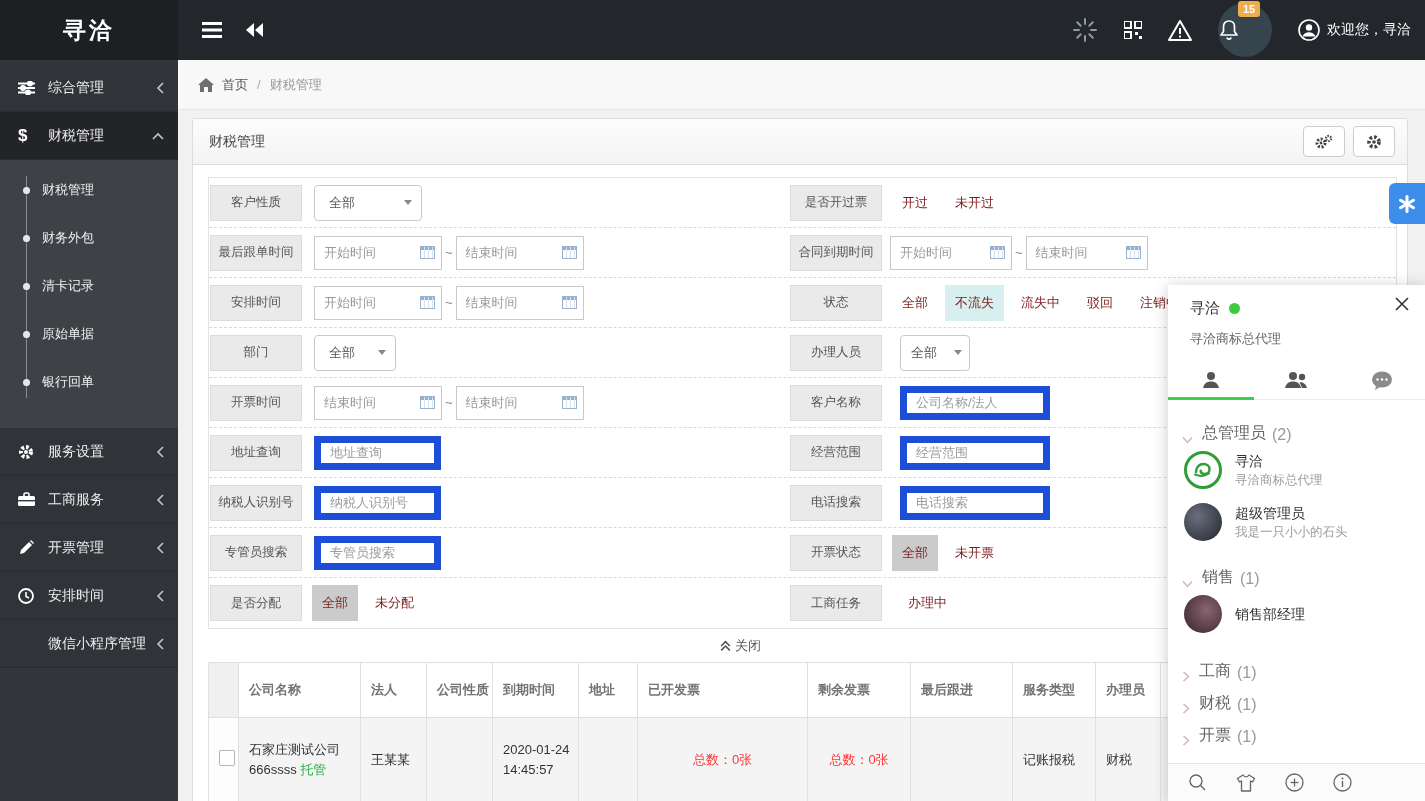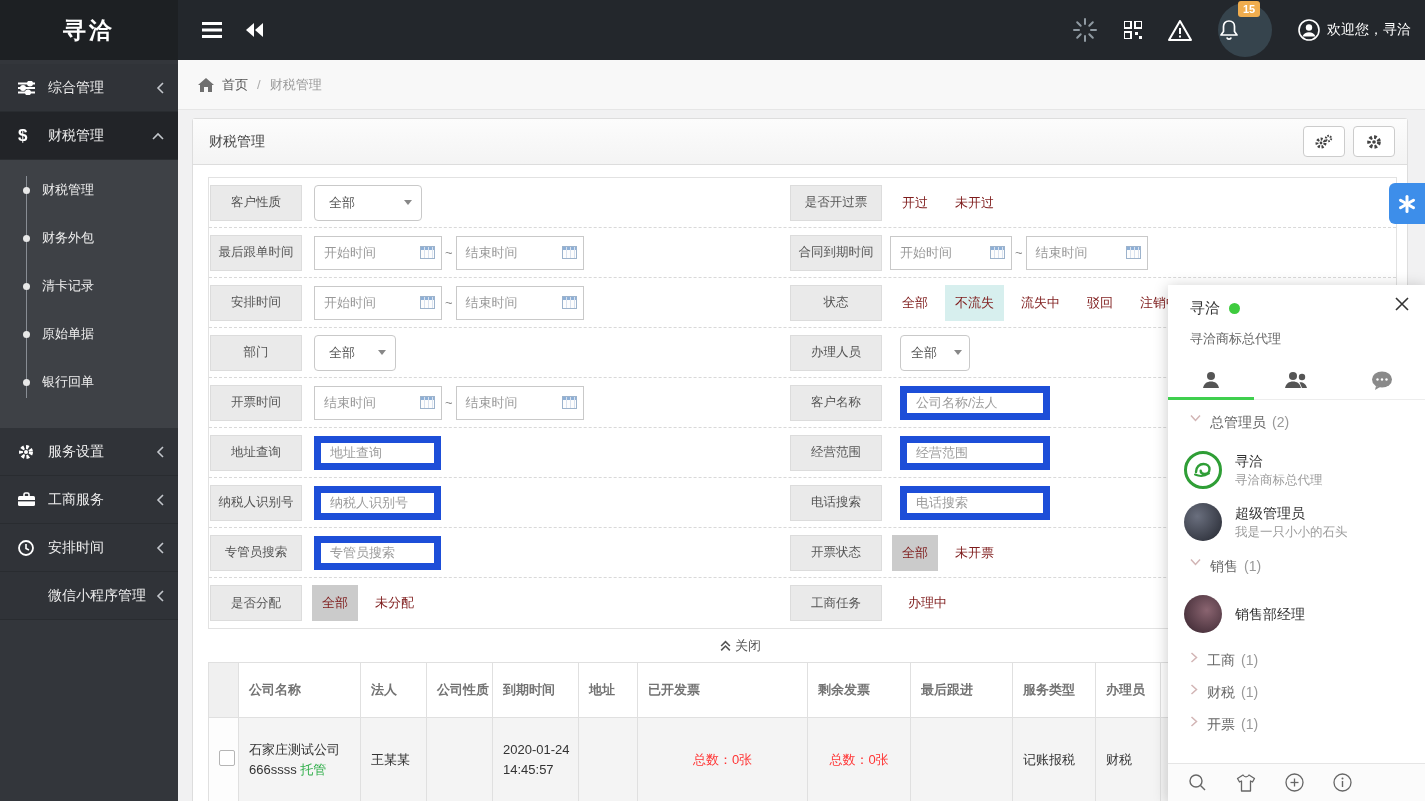--- a/index.html
+++ b/index.html
@@ -83,21 +83,21 @@
   .chat{position:absolute;left:1168px;top:285px;width:257px;bottom:0;background:#fff;box-shadow:0 2px 14px rgba(0,0,0,.22);z-index:40;display:flex;flex-direction:column}
   .chead{padding:14px 16px 0 22px;position:relative}
   .cname{font-size:15px;color:#333;display:flex;align-items:center}
   .dot{width:11px;height:11px;border-radius:50%;background:#3ecb3e;margin-left:9px}
   .close{position:absolute;right:16px;top:12px;cursor:pointer}
   .csub{font-size:13px;color:#666;margin-top:12px}
   .ctabs{display:flex;margin-top:13px;border-bottom:1px solid #ededed}
   .ctab{flex:1;height:38px;display:flex;align-items:center;justify-content:center;cursor:pointer;position:relative}
   .ctab.active:after{content:"";position:absolute;left:0;right:0;bottom:-1px;height:3px;background:#3fcf4e}
   .clist{flex:1;padding:12px 0 0 0;overflow:hidden}
-  .cgroup{height:30px;display:flex;align-items:flex-start;padding:0 22px;color:#666;font-size:14px;cursor:pointer;margin-top:2px}
+  .cgroup{height:30px;display:flex;align-items:flex-end;padding:0 14px;color:#666;font-size:16px;cursor:pointer;margin-top:2px}
   .cgroup .cnt{color:#999;margin-left:6px}
   .cgroup svg{margin-right:9px}
   .cmember{display:flex;align-items:center;padding:7px 14px 7px 16px;cursor:pointer}
   .avatar{width:38px;height:38px;border-radius:50%;flex:none;margin-right:13px}
   .av-logo{border:3px solid #2f9e36;background:#fff;display:flex;align-items:center;justify-content:center}
   .av-p1{background:radial-gradient(circle at 35% 35%,#6a6f7e,#23262f)}
   .av-p2{background:radial-gradient(circle at 60% 40%,#8a6470,#35222c)}
   .mname{font-size:14px;color:#333;line-height:19px}
   .mdesc{font-size:12.5px;color:#9b9b9b;line-height:18px}
   .cfoot{height:38px;border-top:1px solid #e5e5e5;background:#fbfbfb;display:flex;align-items:center;padding:0 20px}
@@ -226,20 +226,32 @@
   </div>
   <div class="sbi">
     <span class="sico">
       <svg width="17" height="15" fill="#fff">
           <rect x="0" y="4" width="17" height="10" rx="1.5"></rect>
           <path d="M6 4V2.5A1.5 1.5 0 017.5 1h2A1.5 1.5 0 0111 2.5V4" fill="none" stroke="#fff" stroke-width="1.6"></path>
           <rect x="0" y="8" width="17" height="1.4" fill="#33363b"></rect>
         </svg>
     </span>
     <span class="slabel">工商服务</span>
+    <svg width="8" height="12">
+        <path d="M7 1L2 6l5 5" stroke="#c3c7cc" fill="none" stroke-width="1.6"></path>
+      </svg>
+  </div>
+  <div class="sbi">
+    <span class="sico">
+      <svg width="16" height="16" fill="#fff">
+          <path d="M2 14l1-4 8-8 3 3-8 8z"></path>
+          <path d="M12 1l3 3 1-1-3-3z"></path>
+        </svg>
+    </span>
+    <span class="slabel">开票管理</span>
     <svg width="8" height="12">
         <path d="M7 1L2 6l5 5" stroke="#c3c7cc" fill="none" stroke-width="1.6"></path>
       </svg>
   </div>
   <div class="sbi">
     <span class="sico">
       <svg width="16" height="16" viewBox="0 0 16 16">
           <circle cx="8" cy="8" r="7" fill="none" stroke="#fff" stroke-width="1.8"></circle>
           <path d="M8 4v4.5L11 10" fill="none" stroke="#fff" stroke-width="1.6"></path>
         </svg>

